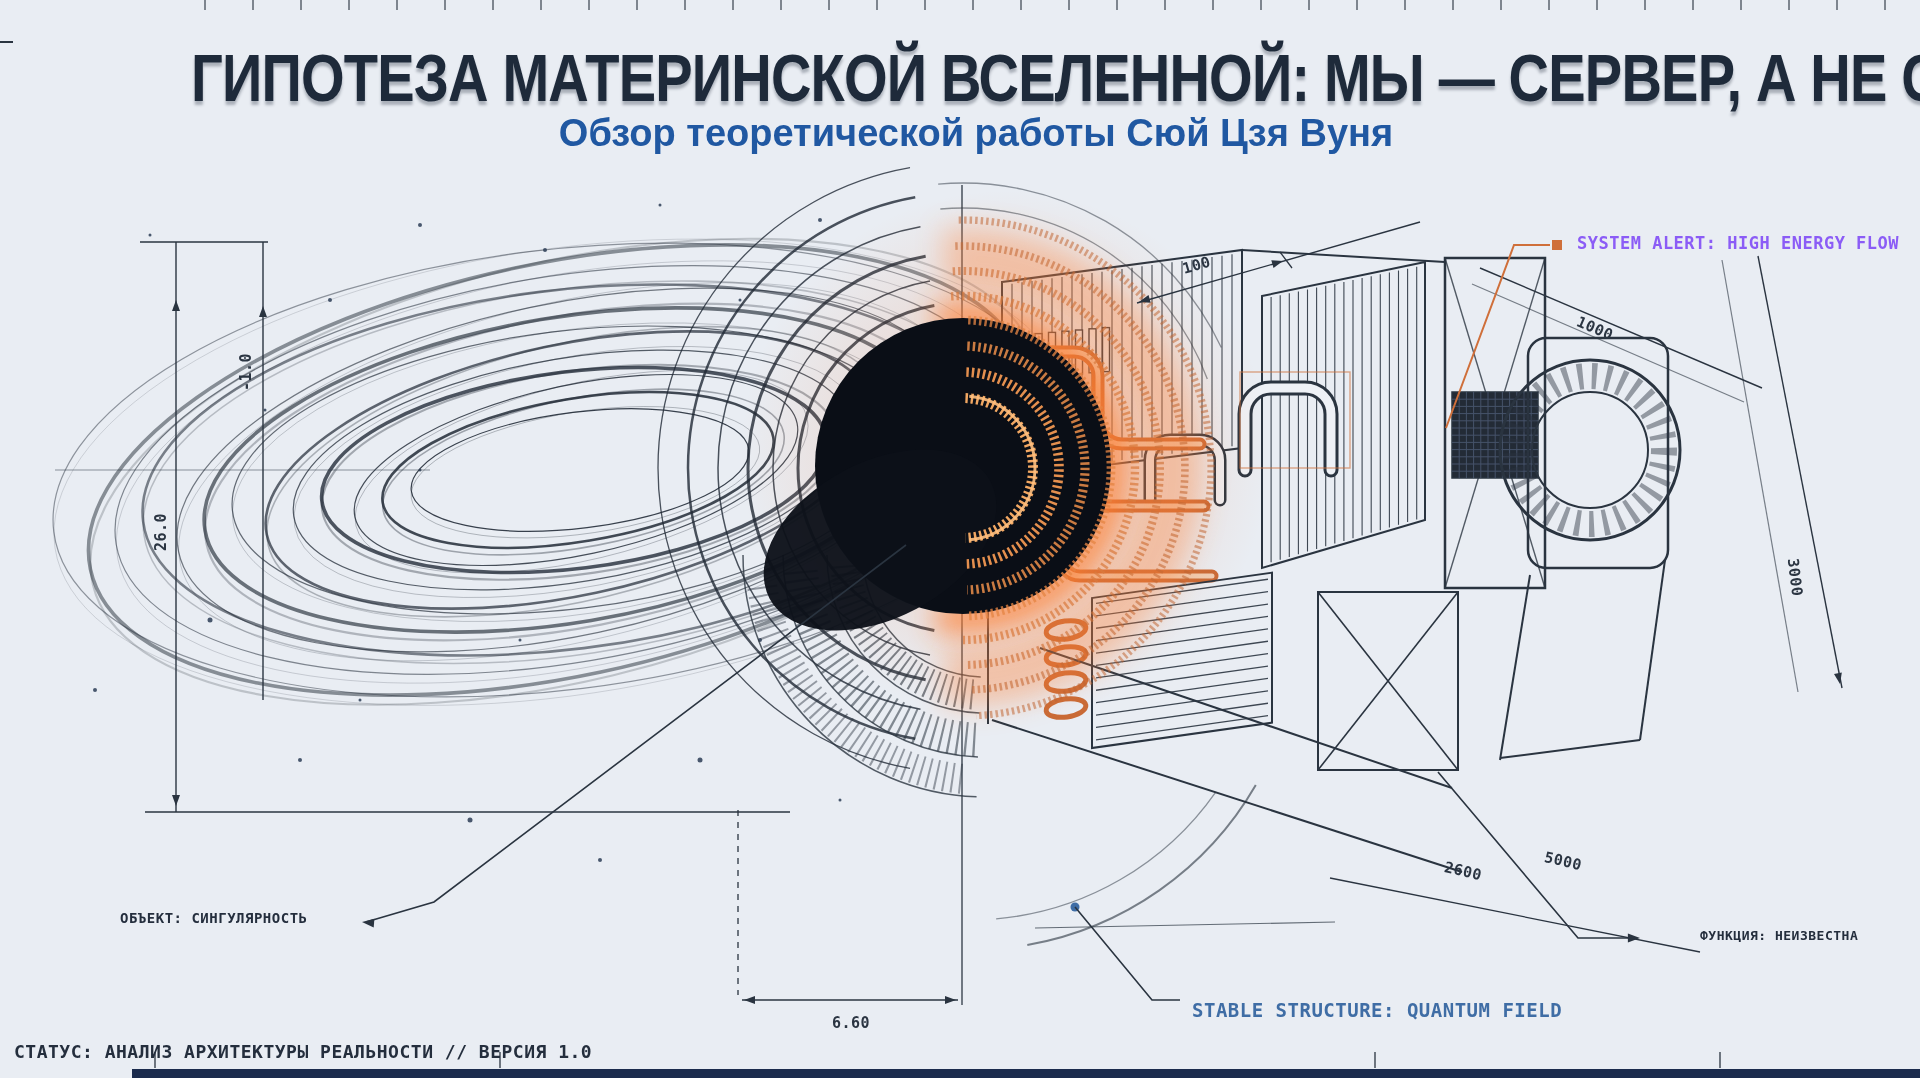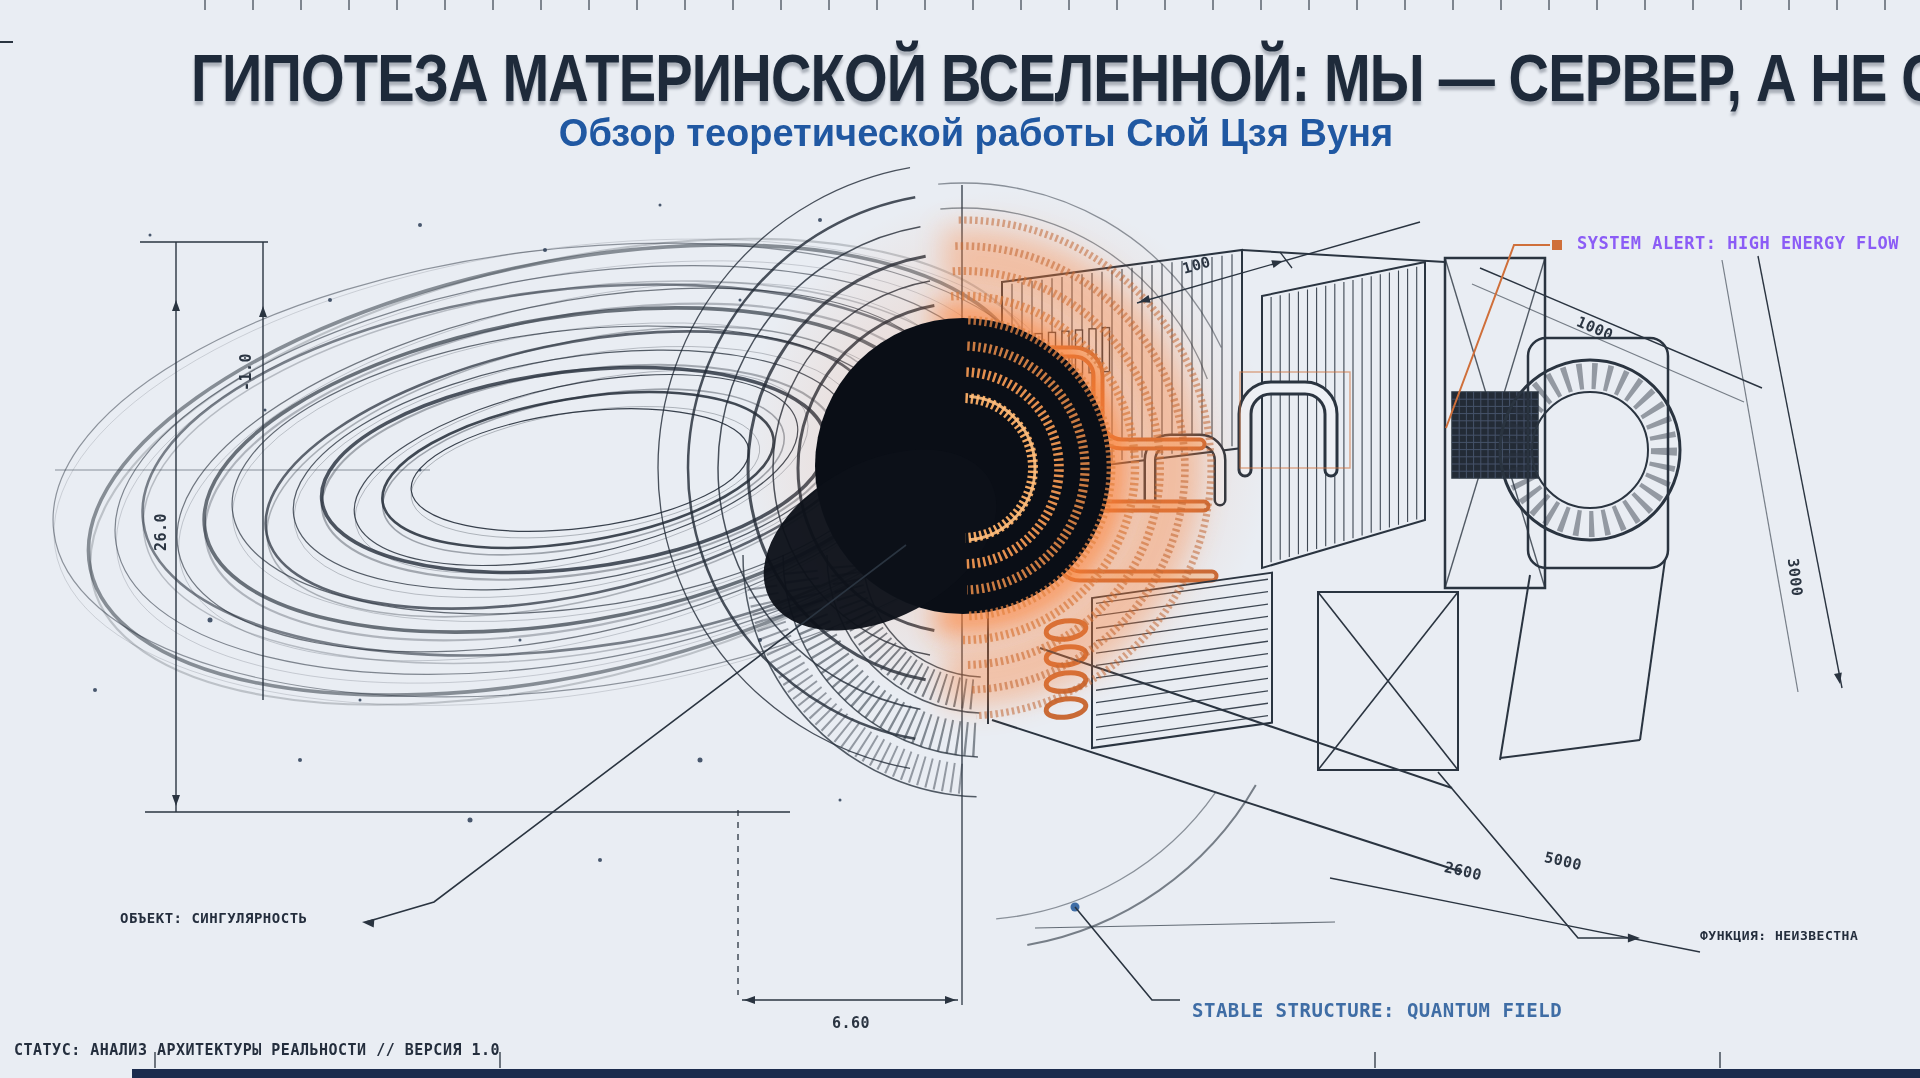--- a/index.html
+++ b/index.html
@@ -23,21 +23,21 @@
     color:#2058a2;font-size:38px;font-weight:600;white-space:nowrap;padding-left:16px;
   }
   .mono-label{
     position:absolute;font-family:"DejaVu Sans Mono","Liberation Mono",monospace;
     font-weight:bold;color:#242e3d;white-space:nowrap;letter-spacing:.5px;
   }
   .lbl-system{left:1577px;top:233px;font-size:17px;color:#8b5cf6;}
   .lbl-object{left:120px;top:910px;font-size:14px;}
   .lbl-function{left:1652px;top:928px;font-size:13px;margin-left:48px;}
   .lbl-stable{left:1192px;top:999px;font-size:19px;color:#3f6da5;text-align:right;}
-  .lbl-status{left:14px;top:1041px;font-size:15px;}
+  .lbl-status{left:14px;top:1041px;font-size:18px;}
   .dim{
     font-family:"DejaVu Sans Mono","Liberation Mono",monospace;
     font-size:15px;fill:#2b3542;letter-spacing:.5px;font-weight:bold;
   }
 </style>
 </head>
 <body>
 
 <div class="stage">
   <svg id="scene" width="1920" height="1078" viewBox="0 0 1920 1078">

